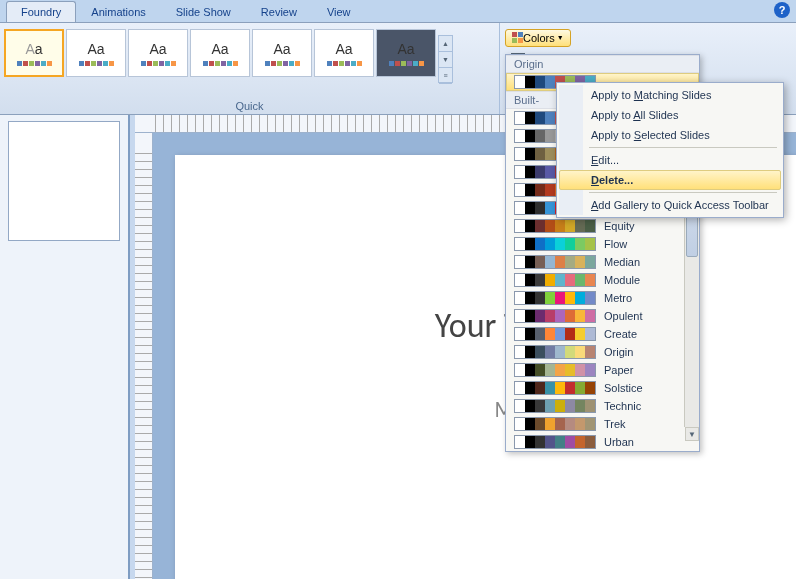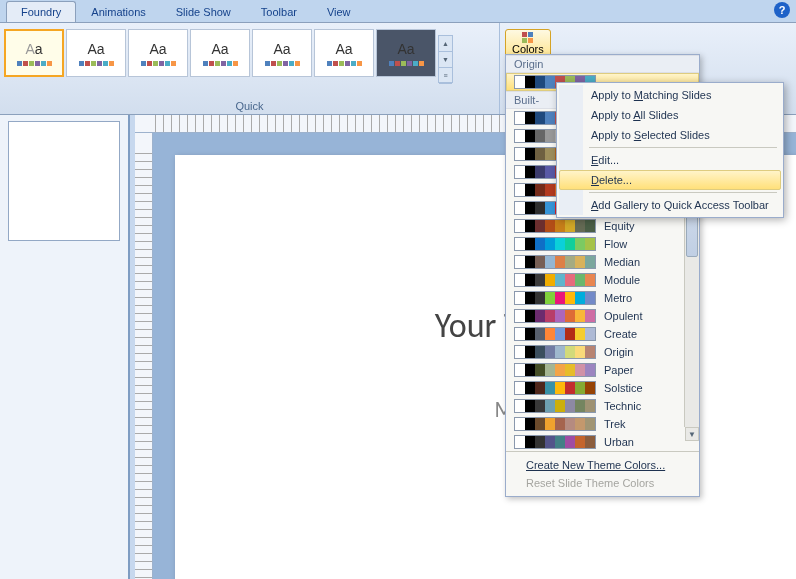--- a/index.html
+++ b/index.html
@@ -18,21 +18,21 @@
   .theme-thumb.dark { background: #4a5568; color: #ccc; }
   .theme-thumb .aa { font-size: 14px; color: #333; }
   .theme-thumb.partial-a .aa span:first-child { color: #999; }
   .theme-thumb .color-row { display: flex; gap: 1px; margin-top: 4px; }
   .theme-thumb .color-row i { width: 5px; height: 5px; display: block; }
   .gallery-spin { width: 15px; height: 48px; margin-top: 6px; background: #dbe6f4; border: 1px solid #a9bfdc; display: flex; flex-direction: column; }
   .gallery-spin div { flex: 1; text-align: center; font-size: 7px; color: #567; border-bottom: 1px solid #a9bfdc; line-height: 15px; }
   .group-label { position: absolute; bottom: 2px; left: 0; right: 0; text-align: center; color: #49678d; font-size: 11px; }
   
   .design-controls { position: absolute; left: 505px; top: 4px; }
-  .colors-btn { display: inline-flex; align-items: center; background: linear-gradient(#fef9e2,#ffe07a); border: 1px solid #d5a326; border-radius: 3px; padding: 2px 6px; gap: 0; cursor: pointer; flex-direction: column; }
+  .colors-btn { display: inline-flex; align-items: center; background: linear-gradient(#fef9e2,#ffe07a); border: 1px solid #d5a326; border-radius: 3px; padding: 2px 6px; gap: 0; cursor: pointer; }
   .colors-btn .swatch { display: grid; grid-template-columns: repeat(2, 5px); grid-template-rows: repeat(2,5px); gap: 1px; }
   .colors-btn .swatch i { display: block; }
   .bg-styles-btn { display: inline-flex; align-items: center; gap: 4px; padding: 2px 6px; color: #15428b; cursor: pointer; }
   .bg-styles-btn .bgicon { width: 14px; height: 12px; background: #8fb36e; border: 1px solid #567; }
   .graphics-lbl { position: absolute; left: 667px; top: 50px; color: #6b7da0; font-size: 11px; }
   
   .workspace { position: absolute; top: 115px; left: 0; right: 0; bottom: 0; display: flex; background: #b8cce4; }
   .slide-panel { width: 130px; background: #eef3fa; border-right: 2px solid #7e9cc2; position: relative; }
   .splitter { width: 5px; background: #c7d8ee; cursor: col-resize; }
   .slide-thumb { border: 1px solid #8a6d3b; margin: 6px 8px; padding: 8px 4px; background: #fff; font-size: 10px; color: #333; height: 160px; overflow: hidden; }
@@ -60,33 +60,33 @@
   .panel-footer div.disabled { color: #a5a5a0; cursor: default; }
   .scrollbar-fake { position: absolute; right: 0; top: 14px; bottom: 24px; width: 15px; background: #e9e9e6; border-left: 1px solid #c9c9c0; }
   .scrollbar-fake .thumb { position: absolute; left: 1px; right: 1px; top: 14px; height: 120px; background: linear-gradient(#dfe7f2,#c0cfe4); border: 1px solid #9ab; border-radius: 2px; }
   .scrollbar-fake .arrow { position: absolute; left: 0; right: 0; height: 14px; text-align: center; font-size: 8px; line-height: 14px; color: #567; background: #e9e9e6; }
   .scrollbar-fake .arrow.up { top: -14px; border: 1px solid #c9c9c0; }
   .scrollbar-fake .arrow.down { bottom: -14px; border: 1px solid #c9c9c0; }
   
   .context-menu { position: absolute; left: 556px; top: 82px; width: 228px; background: #f7f7f4; border: 1px solid #9aaccb; box-shadow: 2px 2px 8px rgba(0,0,0,0.3); z-index: 50; padding: 2px; }
   .context-menu .gutter { position: absolute; left: 2px; top: 2px; bottom: 2px; width: 24px; background: #e9eef5; }
   .cm-item { position: relative; padding: 4px 10px 4px 32px; color: #1e3250; cursor: pointer; }
-  .cm-item.hover { background: linear-gradient(#fff4c9,#ffe07a); border: 1px solid #decc7f; border-radius: 2px; padding: 3px 9px 3px 31px; }
+  .cm-item.hover { background: linear-gradient(#fff4c9,#ffe07a); border: 1px solid #decc7f; border-radius: 2px; padding: 3px 9px 3px 31px; font-weight: bold; }
   .cm-sep { height: 1px; background: #c9c9c0; margin: 2px 4px 2px 30px; }
   .underline { text-decoration: underline; }
   .tri { font-size: 7px; margin-left: 2px; }
 </style>
 </head>
 <body>
 
 <div class="ribbon-tabs">
   <div class="ribbon-tab active">Foundry</div>
   <div class="ribbon-tab">Animations</div>
   <div class="ribbon-tab">Slide Show</div>
-  <div class="ribbon-tab">Toolbar</div>
+  <div class="ribbon-tab">Review</div>
   <div class="ribbon-tab">View</div>
   <div class="help-icon">?</div>
 </div>
 
 <div class="ribbon-body">
   <div class="themes-group">
     <div class="theme-gallery" id="theme-gallery">
         <div class="theme-thumb selected partial-a">
           <div class="aa"><span>A</span><span>a</span></div>
           <div class="color-row">
@@ -479,24 +479,20 @@
           </div>
           <span class="color-name">Urban</span>
         </div>
       </div>
     <div class="scrollbar-fake">
       <div class="arrow up">▲</div>
       <div class="thumb"></div>
       <div class="arrow down">▼</div>
     </div>
   </div>
-  <div class="panel-footer">
-    <div><span class="underline">Create New Theme Colors...</span></div>
-    <div class="disabled">Reset Slide Theme Colors</div>
-  </div>
 </div>
 
 <div class="context-menu">
   <div class="gutter"></div>
   <div id="cm-items">
       <div class="cm-item">Apply to <span class="underline">M</span>atching Slides</div>
       <div class="cm-item">Apply to <span class="underline">A</span>ll Slides</div>
       <div class="cm-item">Apply to <span class="underline">S</span>elected Slides</div>
       <div class="cm-sep"></div>
       <div class="cm-item"><span class="underline">E</span>dit...</div>

